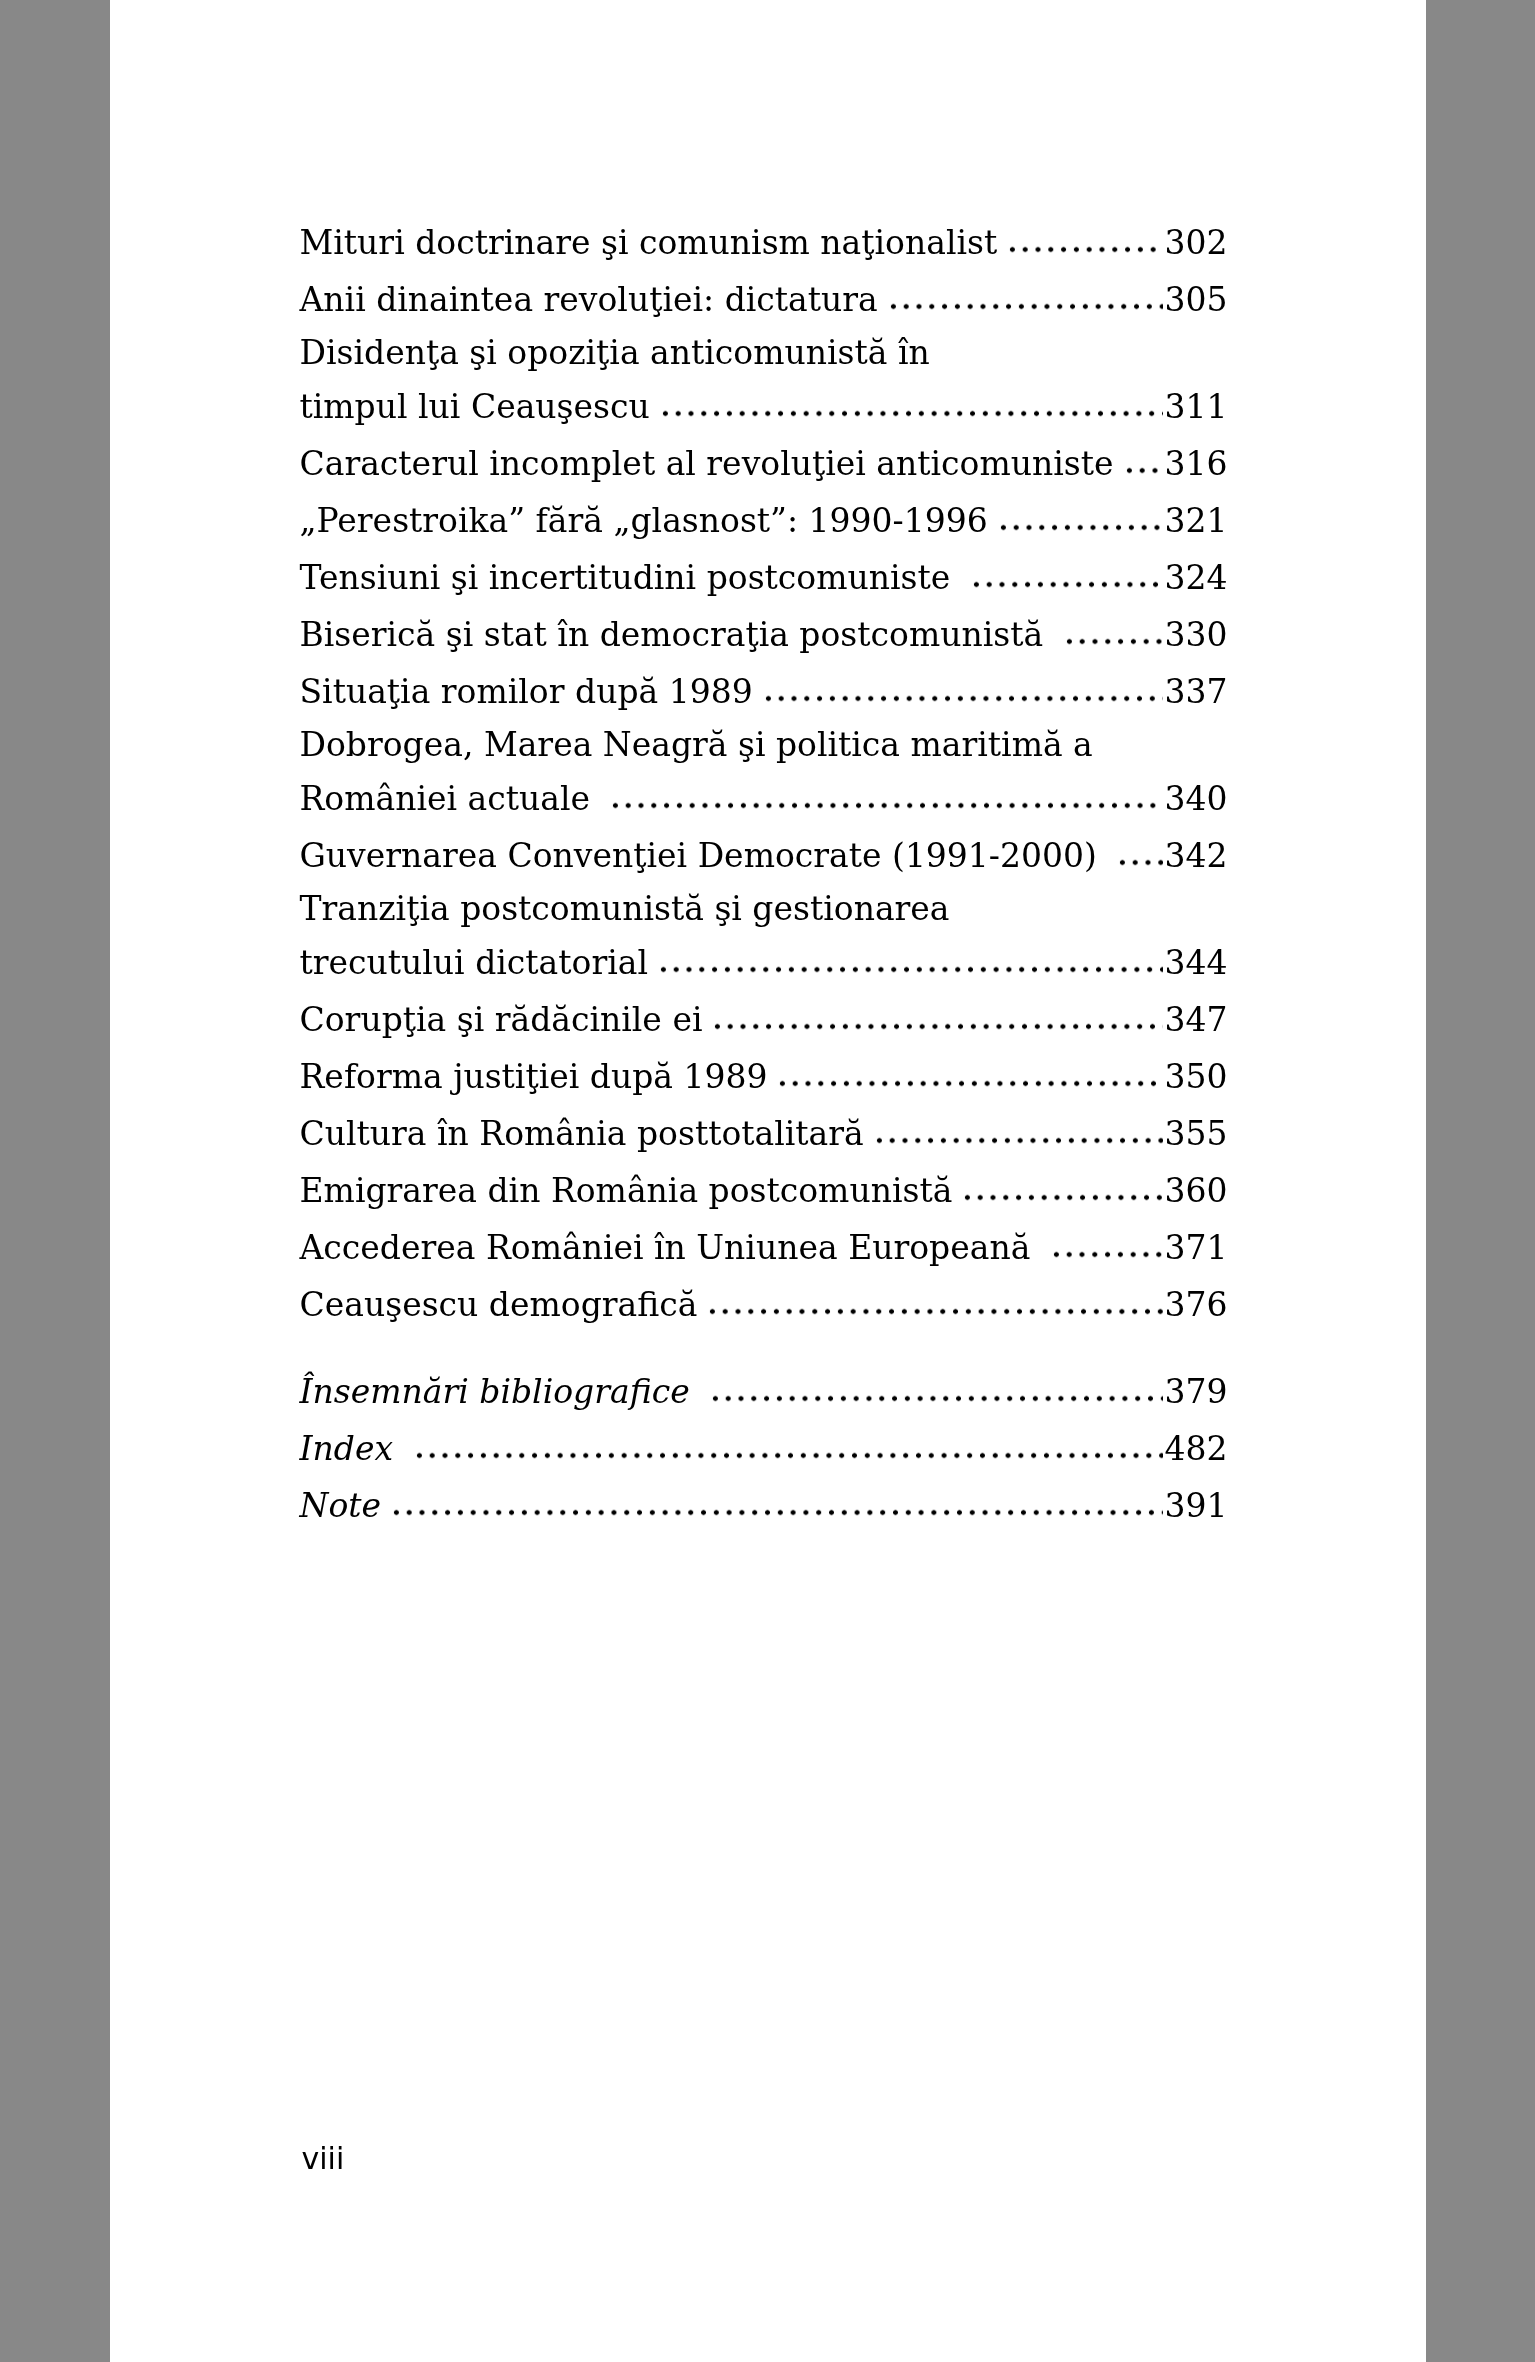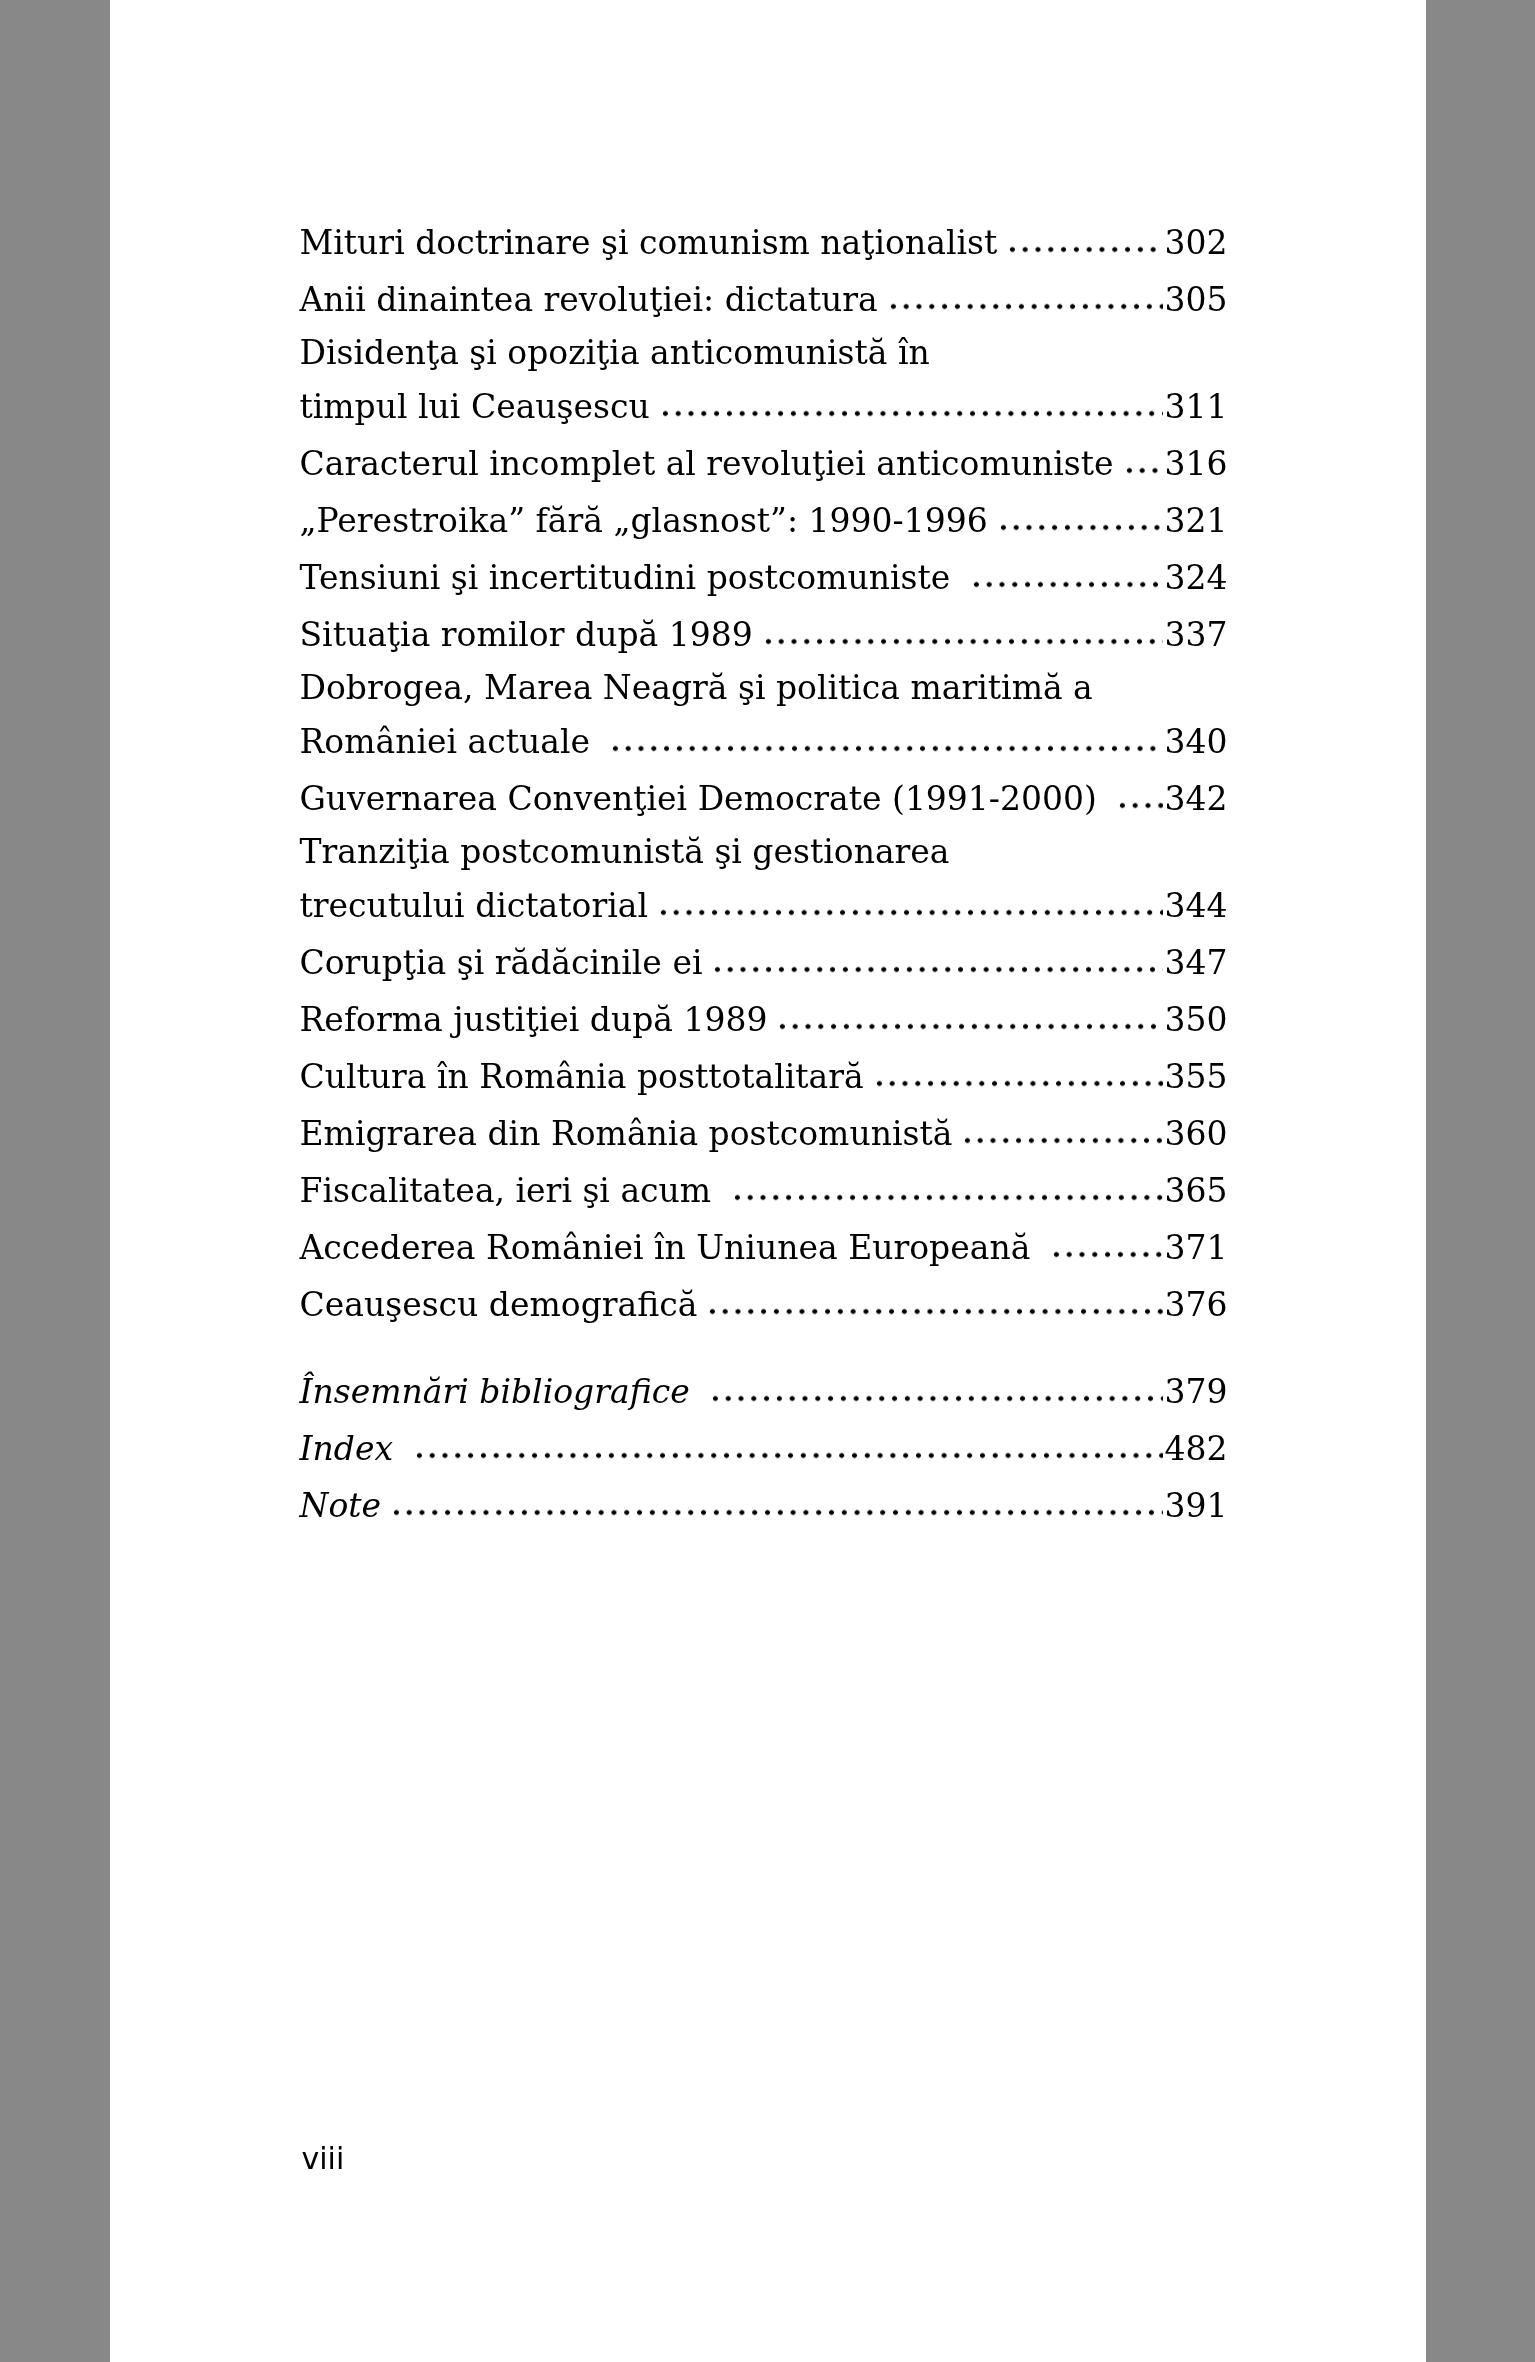--- a/index.html
+++ b/index.html
@@ -101,20 +101,27 @@
       </div>
       <div class="entry">
         <div class="line-last">
           <span class="title">Tensiuni şi incertitudini postcomuniste </span>
           <span class="dots"></span>
           <span class="pagenum">324</span>
         </div>
       </div>
       <div class="entry">
         <div class="line-last">
+          <span class="title">Biserică şi stat în democraţia postcomunistă </span>
+          <span class="dots"></span>
+          <span class="pagenum">330</span>
+        </div>
+      </div>
+      <div class="entry">
+        <div class="line-last">
           <span class="title">Situaţia romilor după 1989</span>
           <span class="dots"></span>
           <span class="pagenum">337</span>
         </div>
       </div>
       <div class="entry">
         <div class="wrapline">Dobrogea, Marea Neagră şi politica maritimă a</div>
         <div class="line-last">
           <span class="title">României actuale </span>
           <span class="dots"></span>
@@ -155,27 +162,20 @@
           <span class="title">Cultura în România posttotalitară</span>
           <span class="dots"></span>
           <span class="pagenum">355</span>
         </div>
       </div>
       <div class="entry">
         <div class="line-last">
           <span class="title">Emigrarea din România postcomunistă</span>
           <span class="dots"></span>
           <span class="pagenum">360</span>
-        </div>
-      </div>
-      <div class="entry">
-        <div class="line-last">
-          <span class="title">Fiscalitatea, ieri şi acum </span>
-          <span class="dots"></span>
-          <span class="pagenum">365</span>
         </div>
       </div>
       <div class="entry">
         <div class="line-last">
           <span class="title">Accederea României în Uniunea Europeană </span>
           <span class="dots"></span>
           <span class="pagenum">371</span>
         </div>
       </div>
       <div class="entry">

